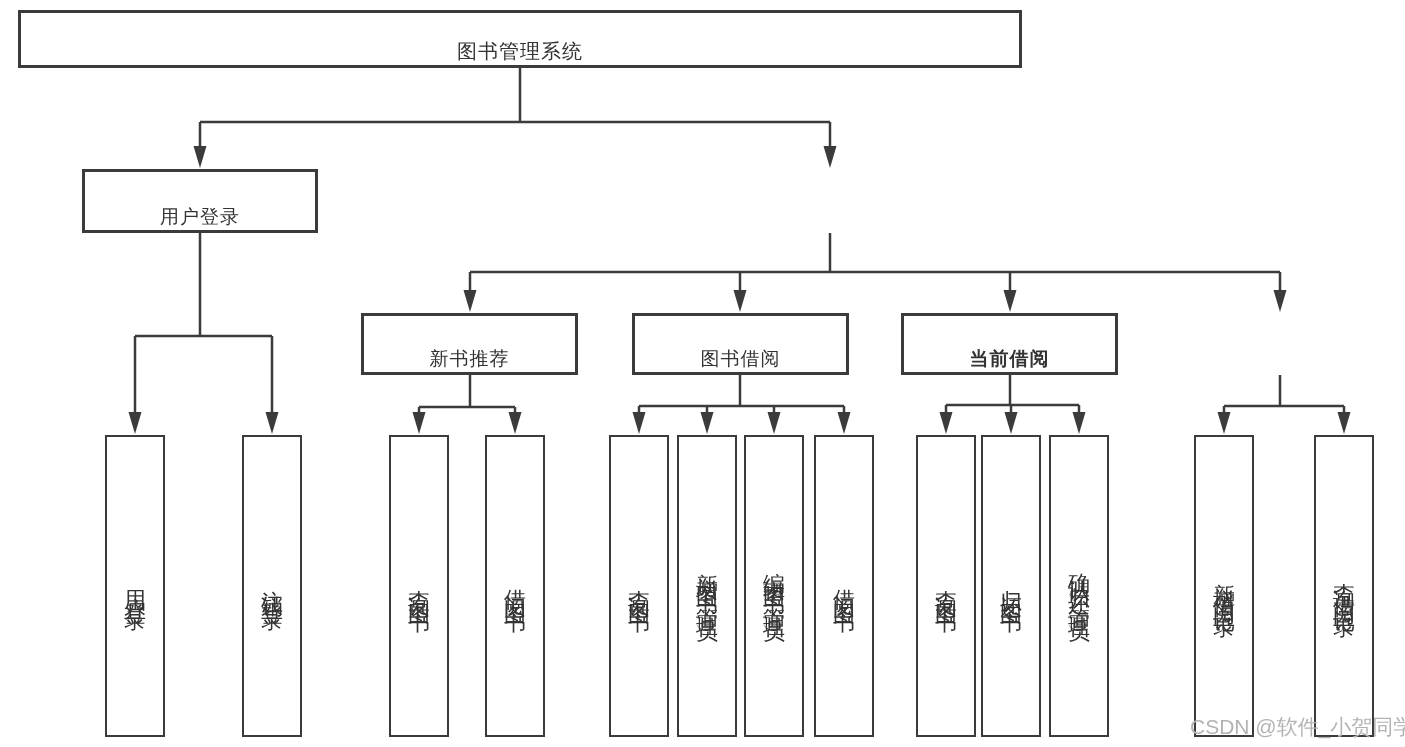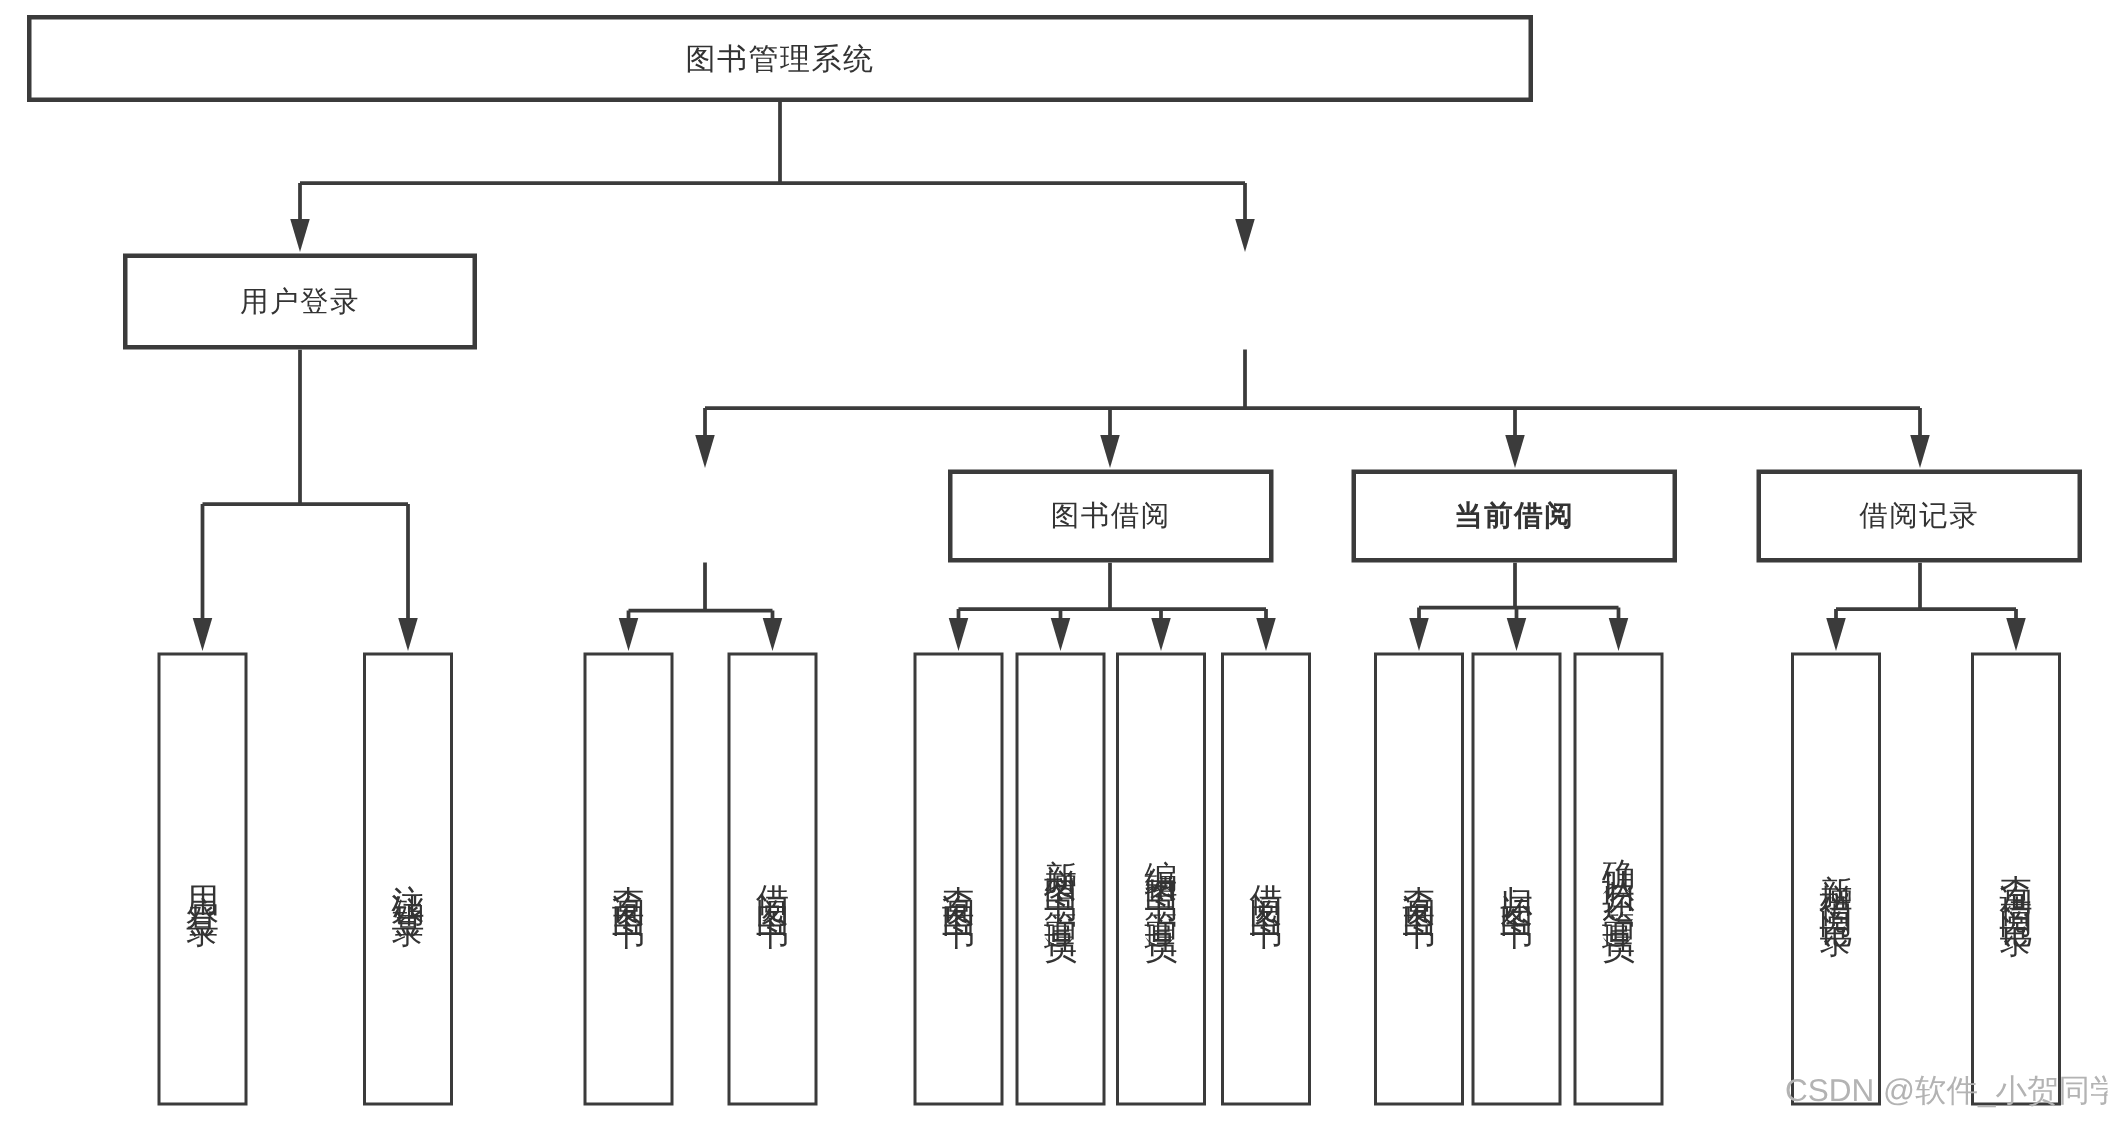--- a/index.html
+++ b/index.html
@@ -6,21 +6,21 @@
   body{
     width:1405px;height:747px;position:relative;overflow:hidden;
     font-family:"Liberation Sans","DejaVu Sans",sans-serif;
     color:#333333;
   }
   .stage{position:absolute;inset:0;}
   svg.connectors{position:absolute;left:0;top:0;z-index:1;}
   .node{
     position:absolute;z-index:2;background:#ffffff;
     border:3px solid #3b3b3b;box-sizing:border-box;
-    display:flex;align-items:center;justify-content:center;
+    display:flex;align-items:flex-end;justify-content:center;
     font-size:19px;letter-spacing:1px;
   }
   .node.root{left:18px;top:10px;width:1004px;height:58px;font-size:20px;}
   .node.lvl2{top:169px;width:236px;height:64px;}
   .node.lvl3{top:313px;width:217px;height:62px;}
   .leaf{
     position:absolute;z-index:2;top:435px;height:302px;width:60px;
     background:#ffffff;border:2px solid #3b3b3b;box-sizing:border-box;
     display:flex;align-items:center;justify-content:center;
   }
@@ -109,28 +109,28 @@
   </svg>
 
   <div class="node root">
     <span>图书管理系统</span>
   </div>
 
   <div class="node lvl2" style="left:82px;">
     <span>用户登录</span>
   </div>
 
+  <div class="node lvl3" style="left:361px;">
+    <span>新书推荐</span>
+  </div>
   <div class="node lvl3" style="left:632px;">
     <span>图书借阅</span>
   </div>
   <div class="node lvl3" style="left:901px;font-weight:bold;">
     <span>当前借阅</span>
-  </div>
-  <div class="node lvl3" style="left:1171px;">
-    <span>借阅记录</span>
   </div>
 
   <div class="leaf" style="left:105px;">
     <span class="vtext">用户登录</span>
   </div>
   <div class="leaf" style="left:242px;">
     <span class="vtext">注销登录</span>
   </div>
   <div class="leaf" style="left:389px;">
     <span class="vtext">查询图书</span>

